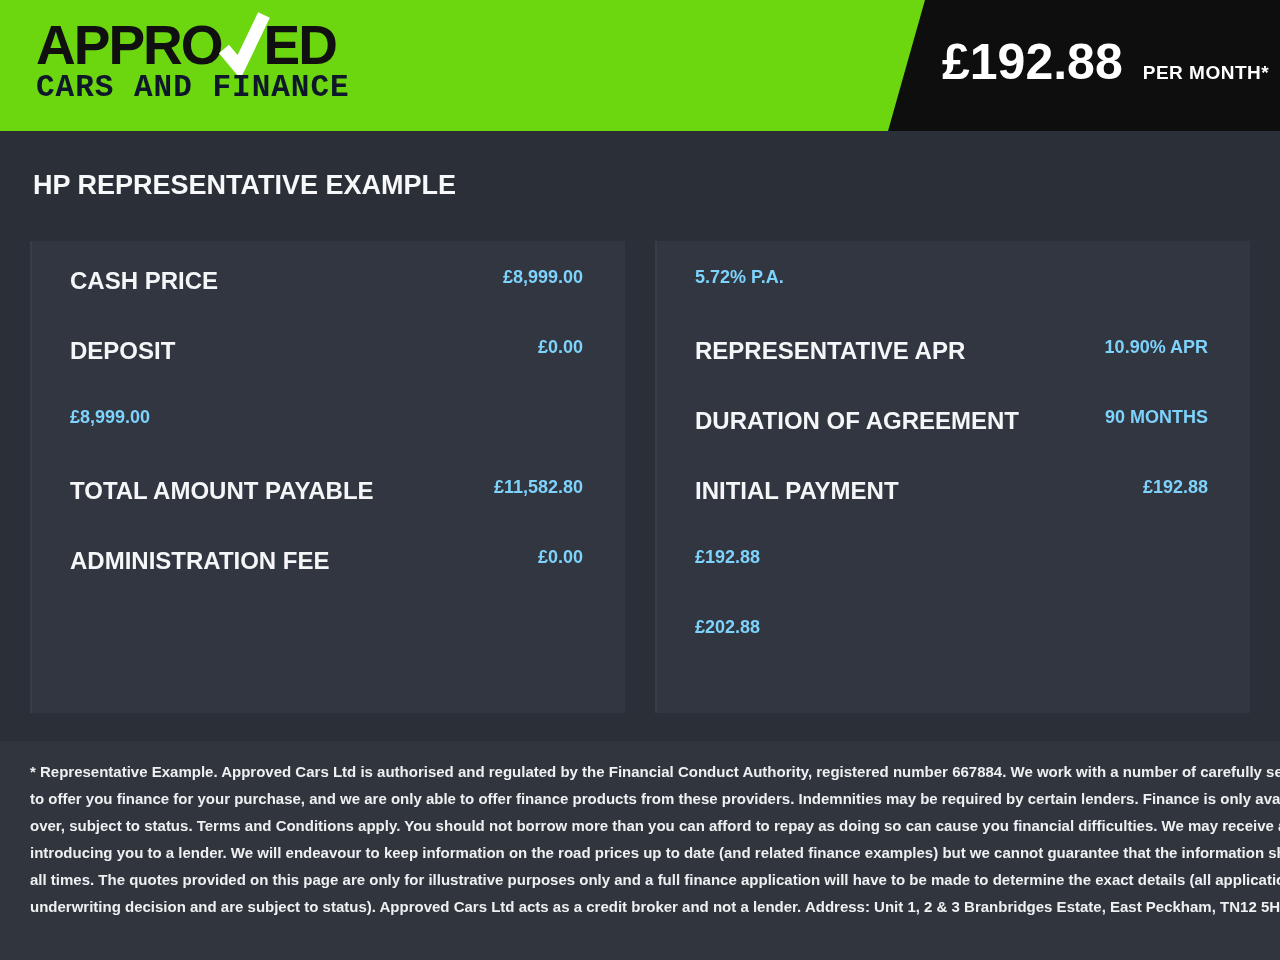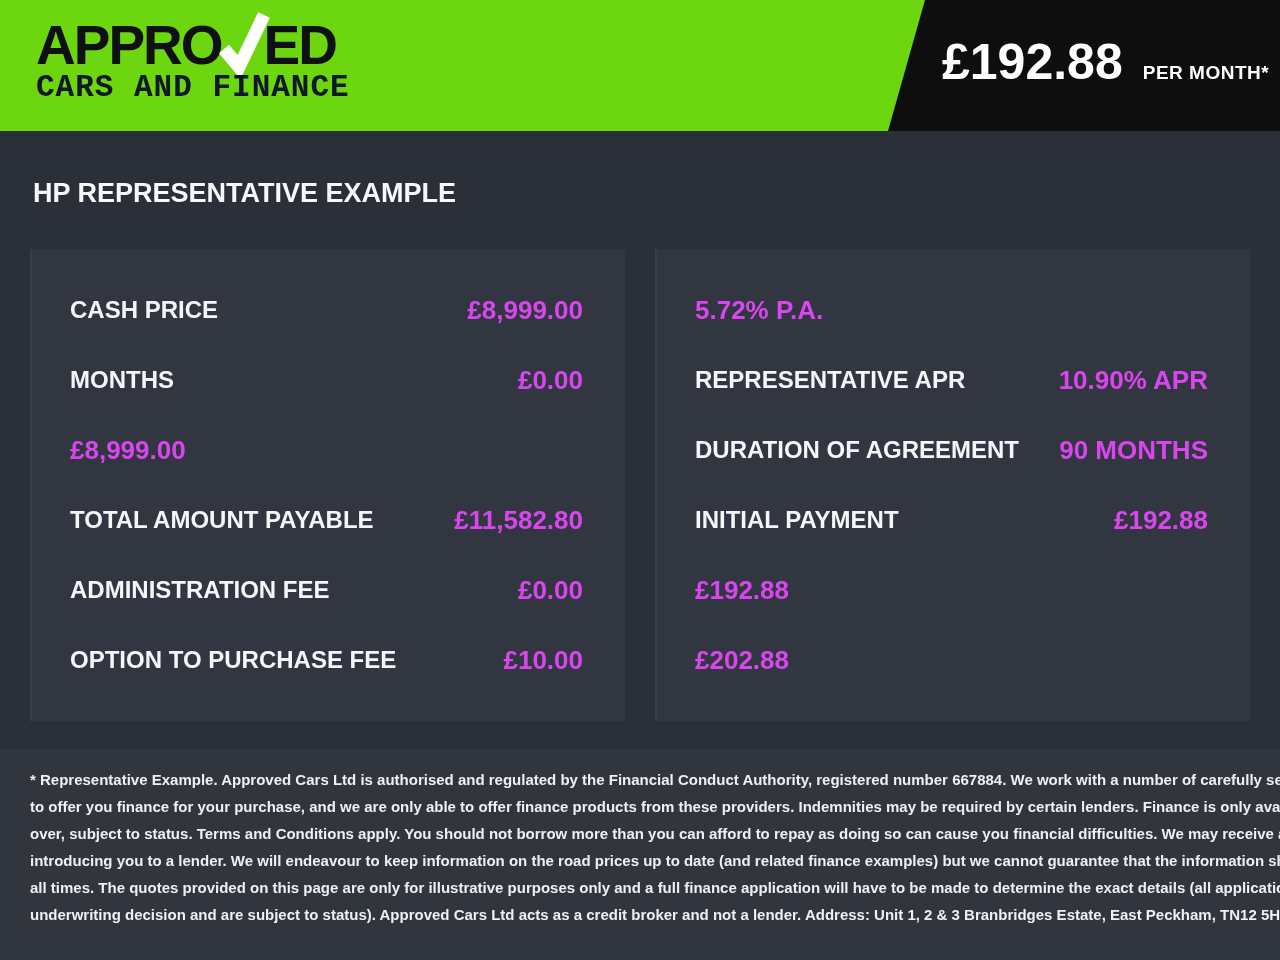--- a/index.html
+++ b/index.html
@@ -70,48 +70,47 @@
   .main {
     flex: 1 1 auto;
     padding: 0 30px;
   }
   .page-title {
     color: #f7f8fa;
     font-size: 27px;
     font-weight: 700;
     line-height: 31px;
     padding: 39px 3px 0 3px;
-    margin-top: 8px;
   }
   .panels {
     display: flex;
     gap: 30px;
     margin-top: 40px;
   }
   .panel {
     flex: 1 1 0;
     background: #313640;
     box-shadow: inset 2px 0 0 rgba(255,255,255,0.04);
     padding: 26px 42px 26px 40px;
   }
   .finance-row {
     height: 70px;
     display: flex;
     justify-content: space-between;
-    align-items: center;
+    align-items: flex-start;
   }
   .finance-label {
     color: #f5f6f8;
     font-size: 24px;
     font-weight: 700;
     white-space: nowrap;
   }
   .finance-value {
-    color: #d946ef;
-    font-size: 26px;
+    color: #7dd3fc;
+    font-size: 18px;
     font-weight: 700;
     white-space: nowrap;
     text-align: right;
   }
 
   
   .footer {
     flex: 0 0 auto;
     height: 220px;
     margin-top: 28px;
@@ -152,37 +151,33 @@
     <h1 class="page-title">HP REPRESENTATIVE EXAMPLE</h1>
 
     <div class="panels">
 
       <section class="panel">
         <div class="finance-row">
           <span class="finance-label">CASH PRICE</span>
           <span class="finance-value">£8,999.00</span>
         </div>
         <div class="finance-row">
-          <span class="finance-label">MONTHS</span>
+          <span class="finance-label">DEPOSIT</span>
           <span class="finance-value">£0.00</span>
         </div>
         <div class="finance-row">
           <span class="finance-value">£8,999.00</span>
         </div>
         <div class="finance-row">
           <span class="finance-label">TOTAL AMOUNT PAYABLE</span>
           <span class="finance-value">£11,582.80</span>
         </div>
         <div class="finance-row">
           <span class="finance-label">ADMINISTRATION FEE</span>
           <span class="finance-value">£0.00</span>
-        </div>
-        <div class="finance-row">
-          <span class="finance-label">OPTION TO PURCHASE FEE</span>
-          <span class="finance-value">£10.00</span>
         </div>
       </section>
 
       <section class="panel">
         <div class="finance-row">
           <span class="finance-value">5.72% P.A.</span>
         </div>
         <div class="finance-row">
           <span class="finance-label">REPRESENTATIVE APR</span>
           <span class="finance-value">10.90% APR</span>

